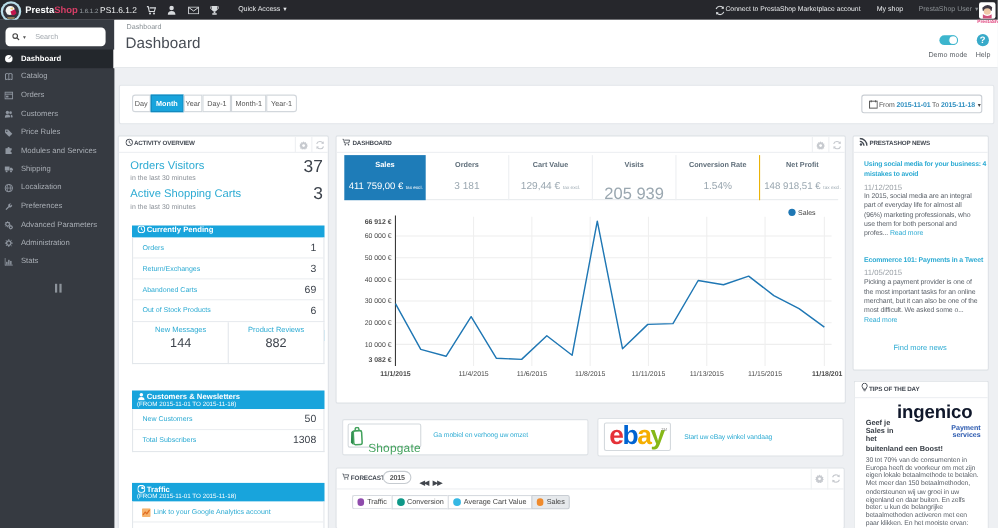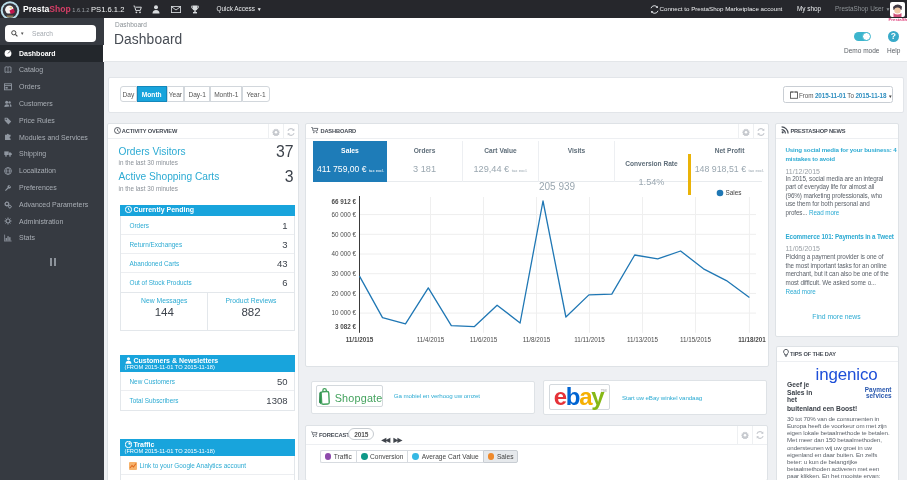--- a/index.html
+++ b/index.html
@@ -214,21 +214,21 @@
   <div class="trow">
         <span class="lbl">Orders</span>
         <span class="num">1</span>
       </div>
   <div class="trow">
         <span class="lbl">Return/Exchanges</span>
         <span class="num">3</span>
       </div>
   <div class="trow">
         <span class="lbl">Abandoned Carts</span>
-        <span class="num">43</span>
+        <span class="num">69</span>
       </div>
   <div class="trow">
         <span class="lbl">Out of Stock Products</span>
         <span class="num">6</span>
       </div>
  </div>
  <div class="sbar" style="top:176px;height:9.5px;font-size:7px;font-weight:bold;line-height:9.5px;padding-left:5px"><svg style="vertical-align:-1px" width="7" height="7" viewBox="0 0 7 7">
         <circle cx="3.5" cy="3.5" r="3.3" fill="#fff"></circle>
         <rect x="3" y="2.8" width="1" height="2.6" fill="#18a4dc"></rect>
         <rect x="3" y="1.4" width="1" height="1" fill="#28b1dc"></rect>
@@ -307,23 +307,23 @@
  <div class="abs" style="left:81.5px;top:16.6px;width:76px;height:41px;border-right:1px solid #edeff2">
    <div style="font-size:6.6px;font-weight:bold;color:#5e6d79;text-align:center;margin-top:6px">Orders</div>
    <div style="font-size:9.2px;color:#9aa7b0;text-align:center;margin-top:10px">3 181</div>
  </div>
  <div class="abs" style="left:157.5px;top:16.6px;width:76px;height:41px;border-right:1px solid #edeff2">
    <div style="font-size:6.6px;font-weight:bold;color:#5e6d79;text-align:center;margin-top:6px">Cart Value</div>
    <div style="font-size:9.2px;color:#9aa7b0;text-align:center;margin-top:10px;white-space:nowrap">129,44 € <span style="font-size:4.3px">tax excl.</span></div>
  </div>
  <div class="abs" style="left:233.5px;top:16.6px;width:76px;height:41px;border-right:1px solid #edeff2">
    <div style="font-size:6.6px;font-weight:bold;color:#5e6d79;text-align:center;margin-top:6px">Visits</div>
-   <div style="font-size:10px;color:#9aa7b0;margin-top:27px">205 939</div>
- </div>
- <div class="abs" style="left:309.5px;top:30px;width:76px;height:41px;border-right:3px solid #eab308">
+   <div style="font-size:15px;color:#9aa7b0;text-align:center;margin-top:14px">205 939</div>
+ </div>
+ <div class="abs" style="left:309.5px;top:17px;width:76px;height:41px;border-right:1px solid #eab308">
    <div style="font-size:6.6px;font-weight:bold;color:#5e6d79;text-align:center;margin-top:6px">Conversion Rate</div>
    <div style="font-size:9.2px;color:#9aa7b0;text-align:center;margin-top:10px">1.54%</div>
  </div>
  <div class="abs" style="left:385.5px;top:16.6px;width:77px;height:41px">
    <div style="font-size:6.6px;font-weight:bold;color:#5e6d79;text-align:center;margin-top:6px">Net Profit</div>
    <div style="font-size:8.8px;color:#9aa7b0;text-align:center;margin-top:10px;white-space:nowrap">148 918,51 € <span style="font-size:4.3px">tax excl.</span></div>
  </div>
  <svg class="abs" style="left:0;top:60px" width="464" height="183" viewBox="0 0 464 183">
 <line x1="53.5" y1="30.6" x2="450" y2="30.6" stroke="#eeeeee" stroke-width="1"></line>
 <line x1="53.5" y1="50.3" x2="450" y2="50.3" stroke="#eeeeee" stroke-width="1"></line>
@@ -363,21 +363,21 @@
 
 <div class="panel" style="left:310.8px;top:380.7px;width:224.6px;height:33.2px">
  <div class="abs" style="left:4.4px;top:3.1px;width:66.8px;height:21.8px;border:1px solid #d4d9dd;border-radius:2px">
   <svg class="abs" style="left:0.5px;top:1.8px" width="13" height="19" viewBox="0 0 13 19">
         <path d="M1.3 4.8 L3.2 3.2 L3.2 16.5 L1 14.6 Z" fill="#2e8b4f"></path>
         <g transform="rotate(-3 7 10)">
           <rect x="3.4" y="3.6" width="7.6" height="12.6" rx="1.6" fill="#fff" stroke="#43a25d" stroke-width="1.4"></rect>
           <path d="M5.3 3.4 V2.4 A1.7 1.7 0 0 1 8.7 2.4 V3.4" fill="none" stroke="#43a25d" stroke-width="1.3"></path>
         </g>
       </svg>
-  <div class="abs" style="left:17.5px;top:6px;font-size:10.8px;color:#43a25d;letter-spacing:0.2px">Shopgate</div>
+  <div class="abs" style="left:17.5px;top:16px;font-size:10.8px;color:#43a25d;letter-spacing:0.2px">Shopgate</div>
  </div>
  <div class="abs cy" style="left:82px;top:10px;font-size:6.2px;letter-spacing:-0.1px;white-space:nowrap">Ga mobiel en verhoog uw omzet</div>
 </div>
 <div class="panel" style="left:543px;top:380.2px;width:224px;height:34.6px">
  <div class="abs" style="left:4.8px;top:3.2px;width:61px;height:25.2px;border:1px solid #d4d9dd;border-radius:2px">
   <div class="abs" style="left:4px;top:-2.5px;font-size:24px;font-weight:bold;letter-spacing:-1.3px;white-space:nowrap"><span style="color:#e53238">e</span><span style="color:#0064d2">b</span><span style="color:#f5af02">a</span><span style="color:#86b817">y</span></div>
   <div class="abs" style="left:51px;top:3px;font-size:4px;color:#999">TM</div>
  </div>
  <div class="abs cy" style="left:78px;top:13.2px;font-size:6.2px;letter-spacing:-0.1px;white-space:nowrap">Start uw eBay winkel vandaag</div>
 </div>
@@ -427,18 +427,18 @@
  <div class="abs" style="left:10px;top:121px;font-size:7px;color:#9aa0a6">11/05/2015</div>
  <div class="abs" style="left:10px;top:129px;font-size:6.3px;color:#5d636b;line-height:8.65px;letter-spacing:-0.1px;white-space:nowrap">Picking a payment provider is one of<br>the most important tasks for an online<br>merchant, but it can also be one of the<br>most difficult. We asked some o...<br><span class="cy">Read more</span></div>
  <div class="abs cy" style="left:0;top:189px;width:122px;text-align:center;font-size:6.8px">Find more news</div>
 </div>
 
 <div class="panel" style="left:776px;top:345.5px;width:122.5px;height:140px;border-bottom:none">
  <div class="phead"><svg style="vertical-align:-1px" width="6" height="8" viewBox="0 0 6 8">
         <path d="M3 0.3 A2.5 2.5 0 0 1 4.5 4.7 L4.3 5.8 H1.7 L1.5 4.7 A2.5 2.5 0 0 1 3 0.3" fill="none" stroke="#454b54" stroke-width="0.9"></path>
         <path d="M1.9 6.6 H4.1 M2.3 7.5 H3.7" stroke="#454b54" stroke-width="0.7"></path>
       </svg> TIPS OF THE DAY</div>
- <div class="abs" style="left:38.5px;top:21px;font-size:16.9px;line-height:14px;font-weight:normal;color:#1d4ed8;letter-spacing:-0.1px">ingenico</div>
+ <div class="abs" style="left:38.5px;top:21px;font-size:16.9px;line-height:14px;font-weight:bold;color:#0f172a;letter-spacing:-0.1px">ingenico</div>
  <div class="abs" style="left:0;top:40px;width:114.5px;text-align:right;font-size:6.4px;font-weight:bold;color:#2857ae;line-height:6.6px">Payment<br>services</div>
  <div class="abs" style="left:10px;top:34.5px;font-size:6.7px;font-weight:bold;color:#3b4149;line-height:7.6px">Geef je<br>Sales in<br>het</div>
  <div class="abs" style="left:10px;top:58px;font-size:6.7px;font-weight:bold;color:#3b4149;white-space:nowrap">buitenland een Boost!</div>
  <div class="abs" style="left:10px;top:68.5px;font-size:6.2px;color:#5d636b;line-height:7.15px;letter-spacing:-0.1px;white-space:nowrap">30 tot 70% van de consumenten in<br>Europa heeft de voorkeur om met zijn<br>eigen lokale betaalmethode te betalen.<br>Met meer dan 150 betaalmethoden,<br>ondersteunen wij uw groei in uw<br>eigenland en daar buiten. En zelfs<br>beter: u kun de belangrijke<br>betaalmethoden activeren met een<br>paar klikken. En het mooiste ervan:</div>
 </div>
 
 </body></html>

